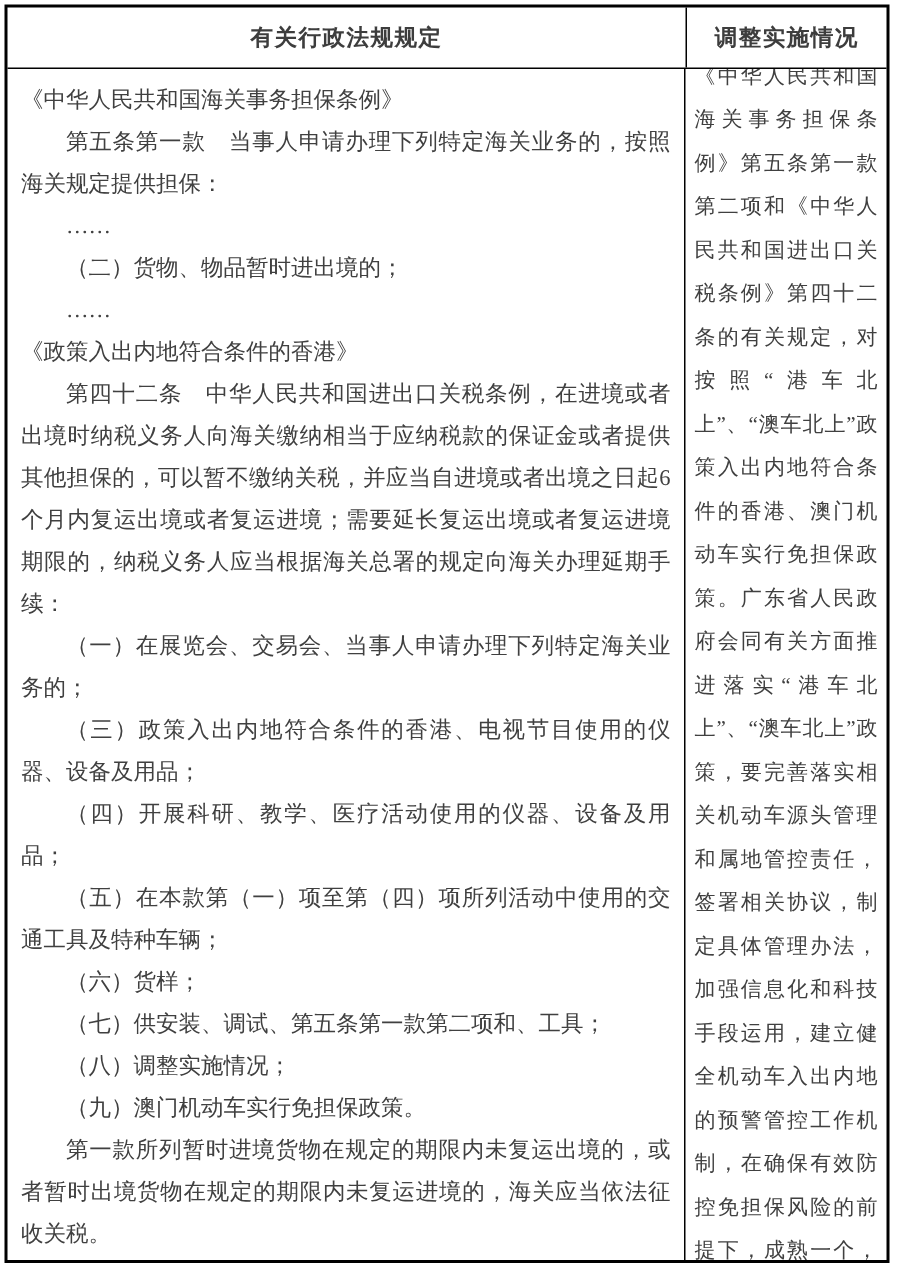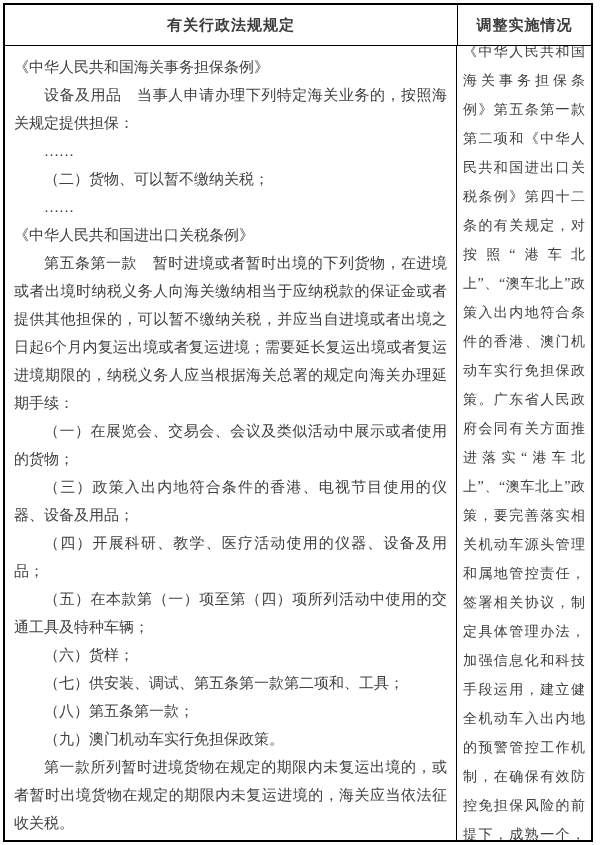--- a/index.html
+++ b/index.html
@@ -86,33 +86,33 @@
 
 <div class="page">
   <div class="doc-table">
     <div class="header-row">
       <div class="header-cell left">有关行政法规规定</div>
       <div class="header-cell right">调整实施情况</div>
     </div>
     <div class="body-row">
       <div class="body-cell left">
           <div class="para">《中华人民共和国海关事务担保条例》</div>
-          <div class="para indent">设备及用品　当事人申请办理下列特定海关业务的，按照海关规定提供担保：</div>
+          <div class="para indent">第五条第一款　当事人申请办理下列特定海关业务的，按照海关规定提供担保：</div>
           <div class="para indent">……</div>
-          <div class="para indent">（二）货物、可以暂不缴纳关税；</div>
+          <div class="para indent">（二）货物、物品暂时进出境的；</div>
           <div class="para indent">……</div>
-          <div class="para">《中华人民共和国进出口关税条例》</div>
-          <div class="para indent">第五条第一款　暂时进境或者暂时出境的下列货物，在进境或者出境时纳税义务人向海关缴纳相当于应纳税款的保证金或者提供其他担保的，可以暂不缴纳关税，并应当自进境或者出境之日起6个月内复运出境或者复运进境；需要延长复运出境或者复运进境期限的，纳税义务人应当根据海关总署的规定向海关办理延期手续：</div>
-          <div class="para indent">（一）在展览会、交易会、会议及类似活动中展示或者使用的货物；</div>
+          <div class="para">《政策入出内地符合条件的香港》</div>
+          <div class="para indent">第四十二条　中华人民共和国进出口关税条例，在进境或者出境时纳税义务人向海关缴纳相当于应纳税款的保证金或者提供其他担保的，可以暂不缴纳关税，并应当自进境或者出境之日起6个月内复运出境或者复运进境；需要延长复运出境或者复运进境期限的，纳税义务人应当根据海关总署的规定向海关办理延期手续：</div>
+          <div class="para indent">（一）在展览会、交易会、当事人申请办理下列特定海关业务的；</div>
           <div class="para indent">（三）政策入出内地符合条件的香港、电视节目使用的仪器、设备及用品；</div>
           <div class="para indent">（四）开展科研、教学、医疗活动使用的仪器、设备及用品；</div>
           <div class="para indent">（五）在本款第（一）项至第（四）项所列活动中使用的交通工具及特种车辆；</div>
           <div class="para indent">（六）货样；</div>
           <div class="para indent">（七）供安装、调试、第五条第一款第二项和、工具；</div>
-          <div class="para indent">（八）第五条第一款；</div>
+          <div class="para indent">（八）调整实施情况；</div>
           <div class="para indent">（九）澳门机动车实行免担保政策。</div>
           <div class="para indent">第一款所列暂时进境货物在规定的期限内未复运出境的，或者暂时出境货物在规定的期限内未复运进境的，海关应当依法征收关税。</div>
         </div>
       <div class="body-cell right">
           <div class="para indent">暂时调整实施《中华人民共和国海关事务担保条例》第五条第一款第二项和《中华人民共和国进出口关税条例》第四十二条的有关规定，对按照“港车北上”、“澳车北上”政策入出内地符合条件的香港、澳门机动车实行免担保政策。广东省人民政府会同有关方面推进落实“港车北上”、“澳车北上”政策，要完善落实相关机动车源头管理和属地管控责任，签署相关协议，制定具体管理办法，加强信息化和科技手段运用，建立健全机动车入出内地的预警管控工作机制，在确保有效防控免担保风险的前提下，成熟一个，实施一个。</div>
         </div>
     </div>
   </div>
 </div>
 

